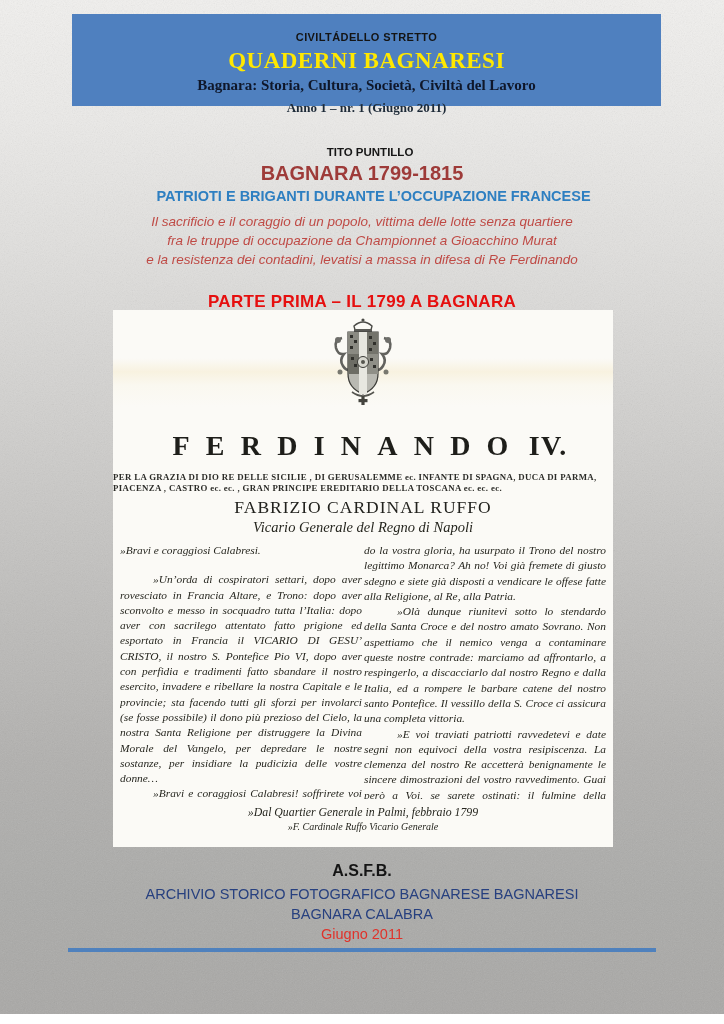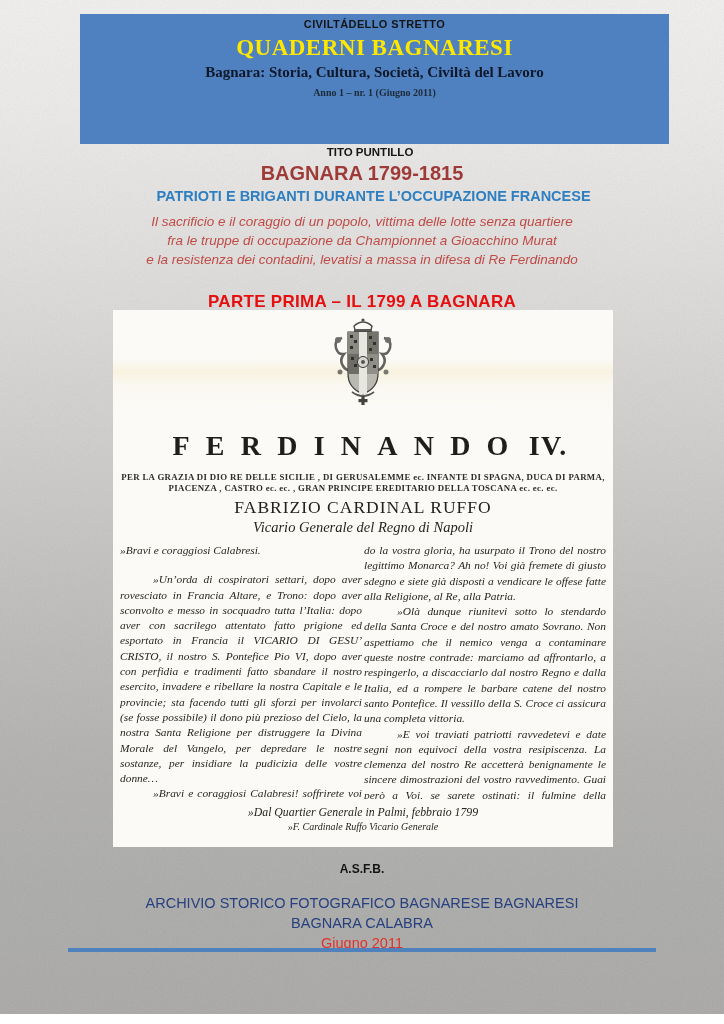--- a/index.html
+++ b/index.html
@@ -11,38 +11,38 @@
   .bg{
     position:absolute;left:0;top:0;width:724px;height:1014px;
     background:linear-gradient(180deg,#f1f0ee 0%,#ebeae8 12%,#e0dfdd 25%,#d0cfcd 42%,#bebdbb 60%,#b1b0ae 75%,#ababa9 88%,#a9a8a6 100%);
     z-index:0;
   }
   .noise{position:absolute;left:0;top:0;z-index:1;pointer-events:none;}
   .content{position:absolute;left:0;top:0;width:724px;height:1024px;z-index:2;}
 
   
   .band{
-    position:absolute;left:80px;top:14px;width:589px;height:130px;
-    background:#4f80bf;text-align:center;box-sizing:border-box;padding-top:4px;
+    position:absolute;left:72px;top:14px;width:589px;height:92px;
+    background:#4f80bf;text-align:center;box-sizing:border-box;padding-top:17px;
   }
   .band .series{
     font-size:11px;font-weight:bold;letter-spacing:.4px;color:#141414;
     font-family:"Liberation Sans",sans-serif;margin-bottom:5px;
   }
   .band .title{
     font-family:"Liberation Serif",serif;font-weight:bold;
     font-size:23px;color:#ffe800;letter-spacing:.5px;margin-bottom:3px;
   }
   .band .subtitle{
     font-family:"Liberation Serif",serif;font-weight:bold;
     font-size:15px;color:#0f172a;margin-bottom:6px;
   }
   .band .issue{
     font-family:"Liberation Serif",serif;font-weight:bold;
-    font-size:10px;color:#1d2a38;
+    font-size:13px;color:#1d2a38;
   }
 
   
   .article{position:absolute;left:0;top:146px;width:724px;text-align:center;}
   .article .author{font-size:11.5px;font-weight:bold;color:#161616;margin-bottom:4px;padding-left:16px;}
   .article .a-title{font-size:20px;font-weight:bold;color:#9e3b39;margin-bottom:3px;}
   .article .a-sub{font-size:14.5px;font-weight:bold;color:#2e7fc1;margin-bottom:8px;padding-left:23px;}
   .article .abstract{font-size:13.5px;font-style:italic;color:#bf4a45;line-height:19px;}
   .article .part{margin-top:23px;font-size:17px;font-weight:bold;color:#e60f0f;letter-spacing:.3px;}
 
@@ -54,21 +54,21 @@
   }
   .crest{position:absolute;top:6px;left:0;width:100%;text-align:center;}
   .king{
     position:absolute;top:120px;left:0;width:100%;text-align:center;
     font-family:"Liberation Serif",serif;font-weight:bold;font-size:28px;color:#1e1e1a;
     white-space:nowrap;
   }
   .king .kname{letter-spacing:.58em;margin-left:.5em;}
   .king .knum{letter-spacing:.05em;margin-left:.15em;}
   .rtitles{
-    position:absolute;left:0;width:100%;text-align:center;
+    position:absolute;left:0;width:100%;text-align:left;
     font-family:"Liberation Serif",serif;font-size:8.8px;font-weight:bold;
     letter-spacing:.35px;color:#2c2c28;white-space:nowrap;
   }
   .rt1{top:162px;} .rt2{top:173px;}
   .issuer{
     position:absolute;top:187px;left:0;width:100%;text-align:center;
     font-family:"Liberation Serif",serif;font-size:17.5px;color:#22221e;letter-spacing:1px;
   }
   .role{
     position:absolute;top:209px;left:0;width:100%;text-align:center;
@@ -89,21 +89,21 @@
     position:absolute;top:495px;left:0;width:100%;text-align:center;
     font-family:"Liberation Serif",serif;font-style:italic;font-size:11.8px;color:#26261f;
   }
   .signature{
     position:absolute;top:511px;left:0;width:100%;text-align:center;
     font-family:"Liberation Serif",serif;font-style:italic;font-size:10px;color:#26261f;
   }
 
   
   .footer{position:absolute;left:0;top:862px;width:724px;text-align:center;}
-  .footer .abbr{font-size:12px;font-weight:bold;color:#141414;margin-bottom:19px;}
+  .footer .abbr{font-size:16px;font-weight:bold;color:#141414;margin-bottom:6px;}
   .footer .pub{font-size:14.5px;color:#27407f;margin-bottom:4px;}
   .footer .place{font-size:14.5px;color:#27407f;margin-bottom:4px;}
   .footer .fdate{font-size:14.5px;color:#e0322a;}
   .rule{position:absolute;left:68px;top:948px;width:588px;height:4px;background:#4f81bd;}
 </style>
 </head>
 <body>
 
 <div class="bg"></div>
 

